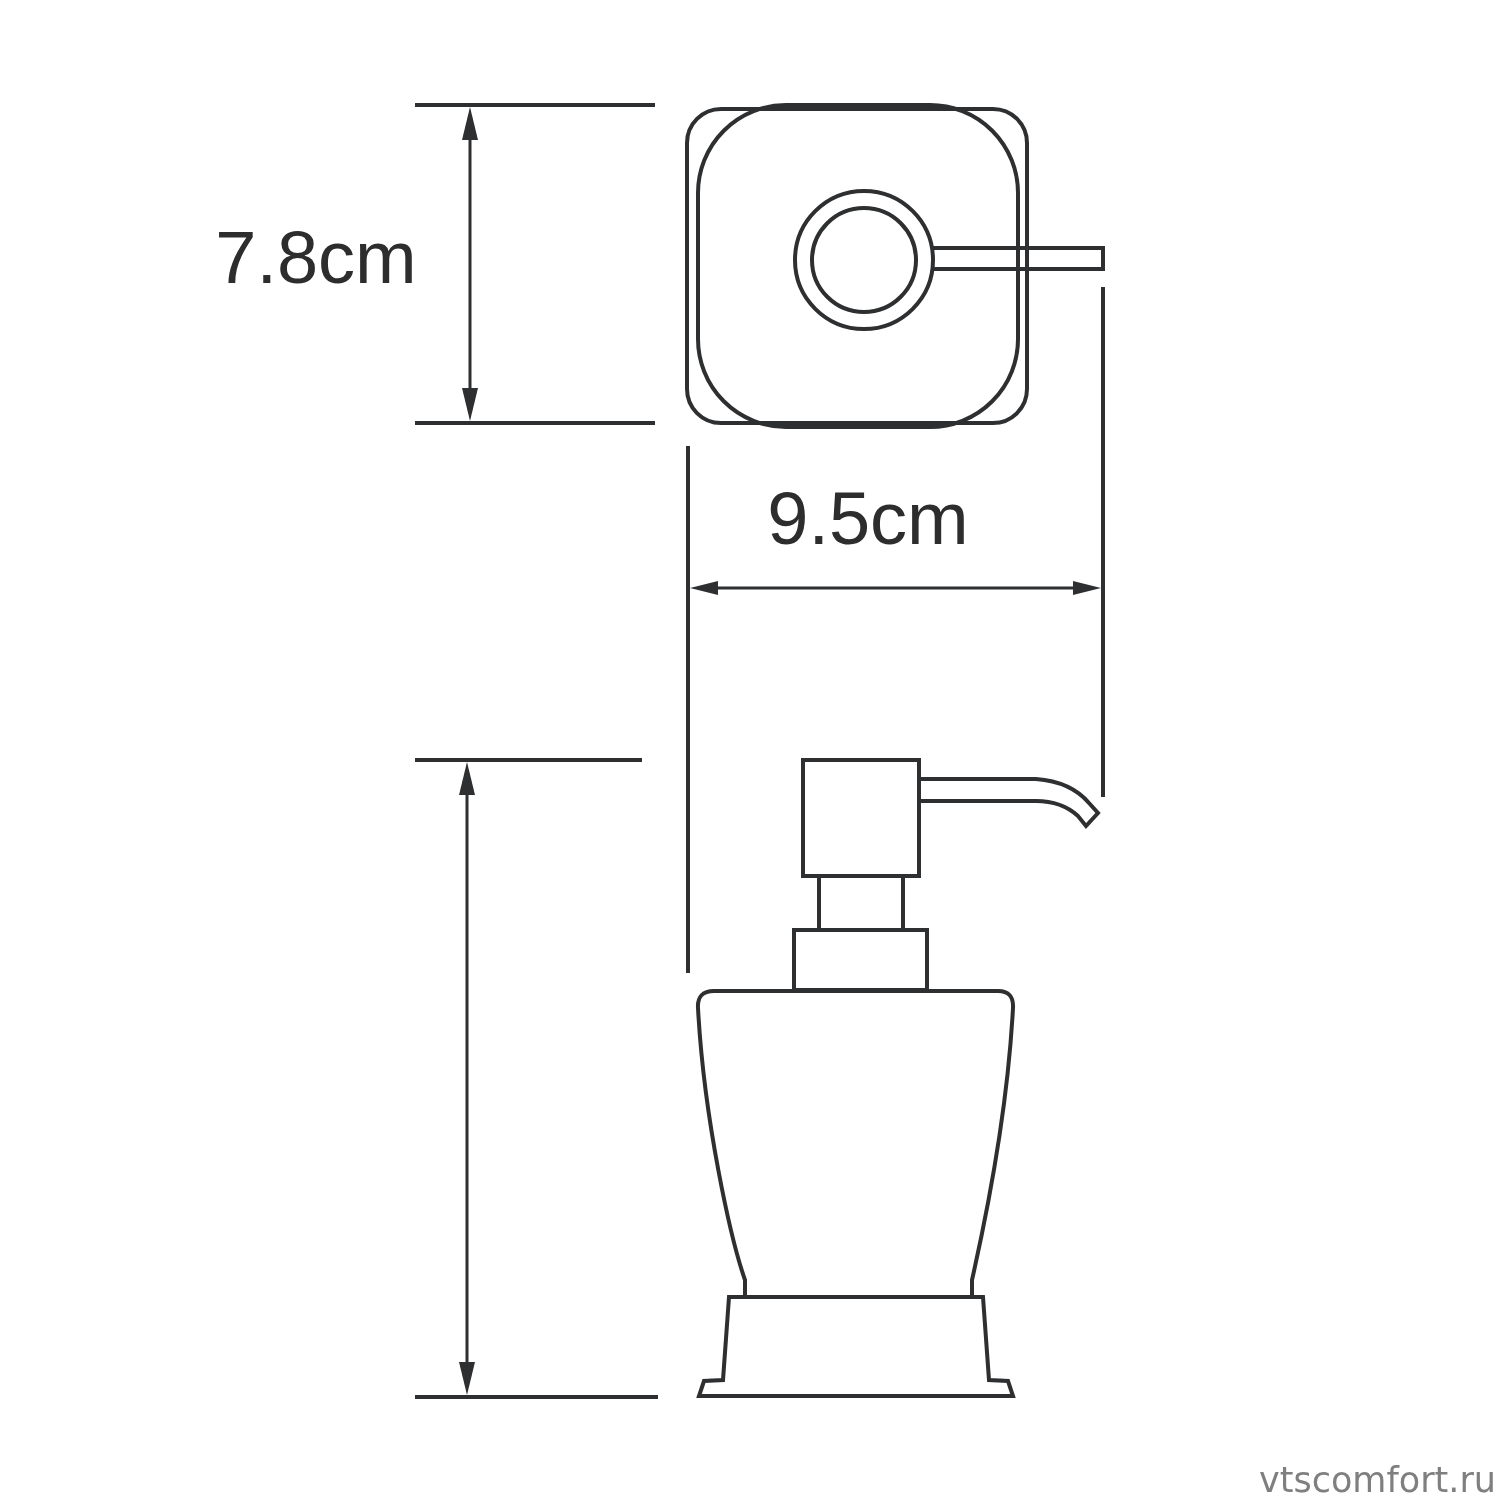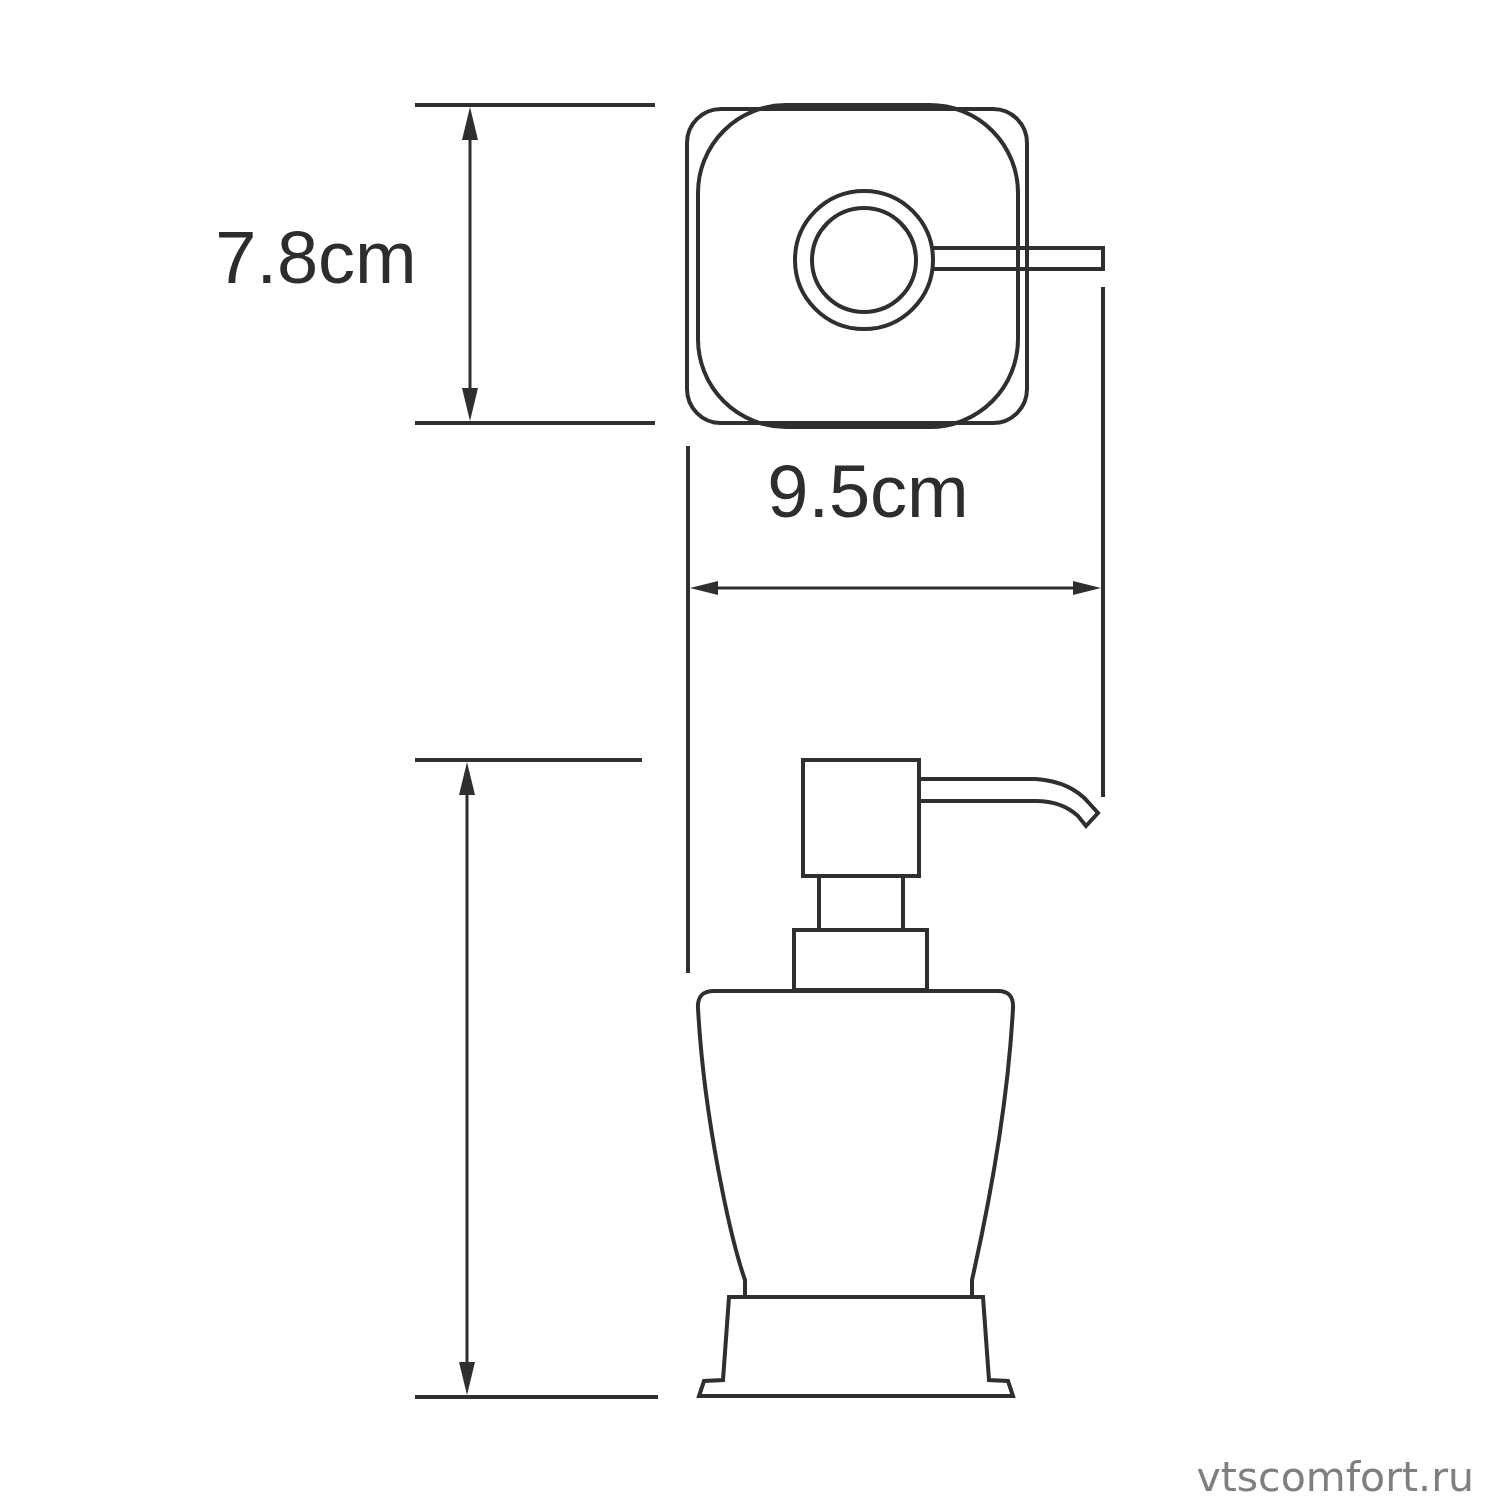--- a/index.html
+++ b/index.html
@@ -26,24 +26,24 @@
     position: absolute;
     transform: translate(-50%, -50%);
     font-size: 74px;
     line-height: 1;
     color: var(--text);
     white-space: nowrap;
     user-select: none;
   }
   .watermark {
     position: absolute;
-    right: 22px;
+    right: 0;
     bottom: 8px;
     font-family: "DejaVu Sans", sans-serif;
-    font-size: 41px;
+    font-size: 35px;
     line-height: 1;
     color: var(--watermark);
     white-space: nowrap;
     user-select: none;
   }
 </style>
 </head>
 <body>
 
 <div class="canvas">
@@ -87,18 +87,18 @@
       <path d="M415,760 H642"></path>
       <path d="M415,1397 H658"></path>
       <path stroke-width="3" d="M467,792 V1365"></path>
       <polygon fill="currentColor" stroke="none" points="467,762 459,795 475,795"></polygon>
       <polygon fill="currentColor" stroke="none" points="467,1395 459,1362 475,1362"></polygon>
     </g>
   </svg>
 
   <div class="dim-label" style="left:316px; top:258px;">7.8cm</div>
 
-  <div class="dim-label" style="left:868px; top:492px;">9.5cm</div>
+  <div class="dim-label" style="left:868px; top:519px;">9.5cm</div>
 
 
   <div class="watermark">vtscomfort.ru</div>
 
 </div>
 
 </body></html>

